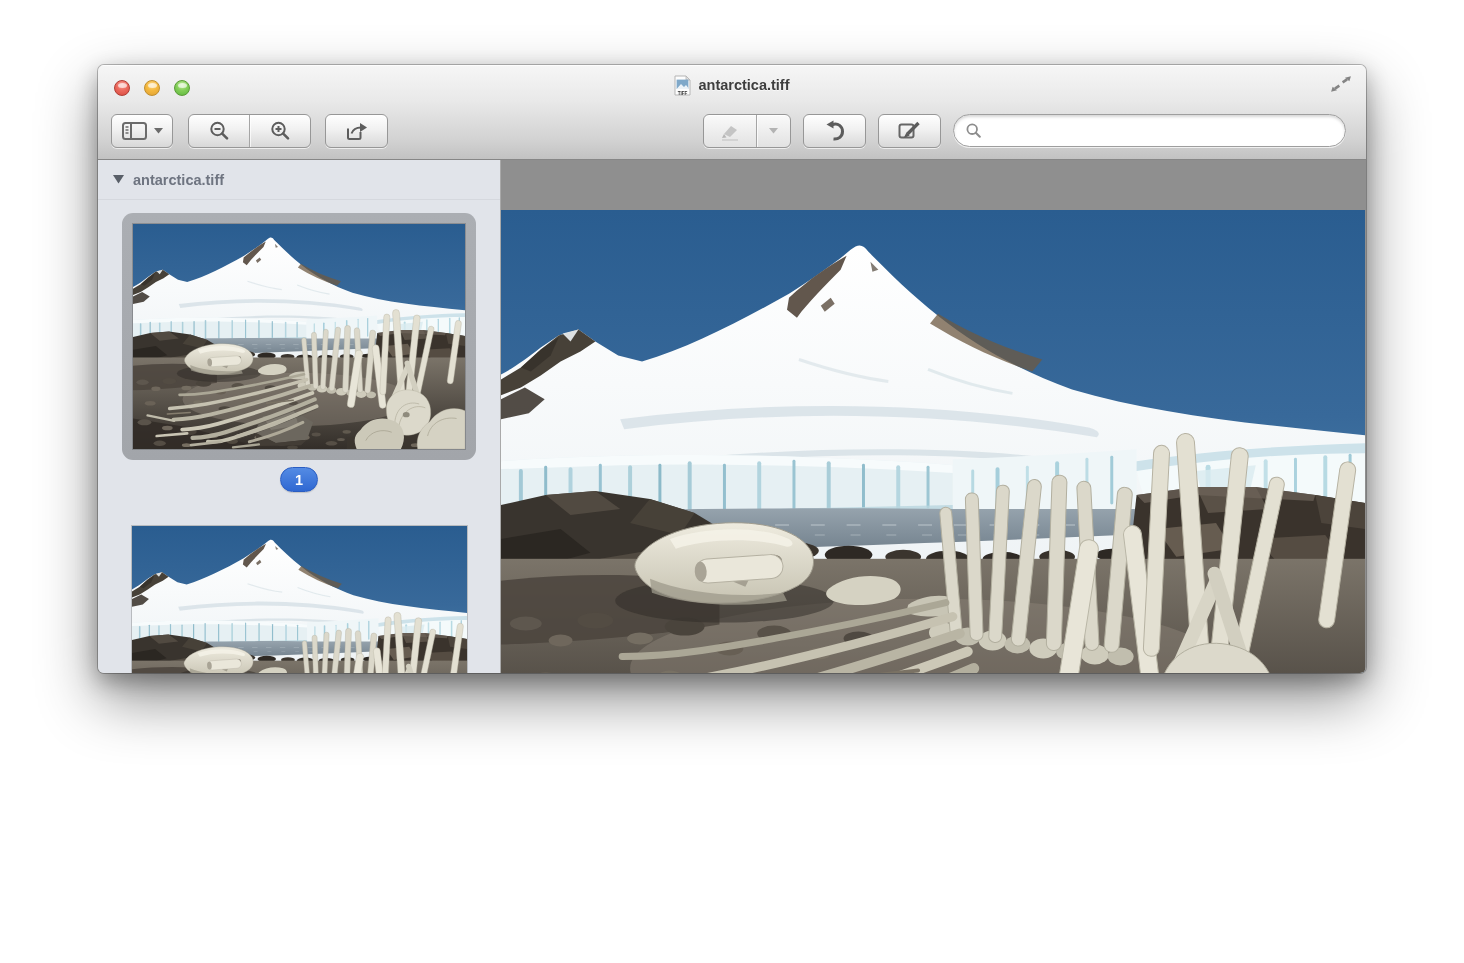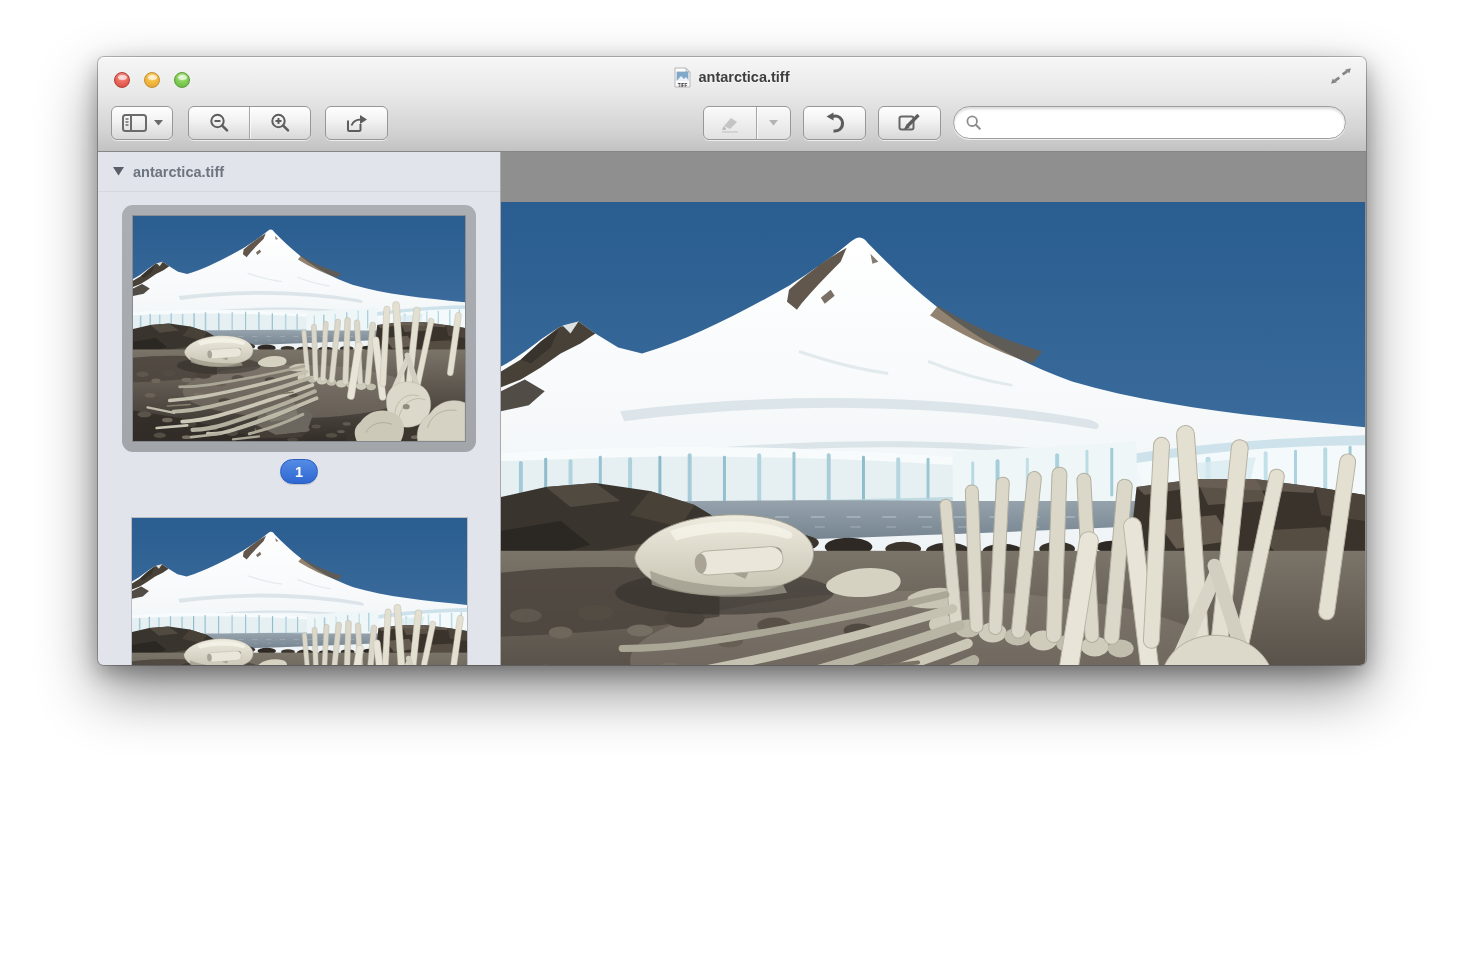--- a/index.html
+++ b/index.html
@@ -1,18 +1,18 @@
 <!DOCTYPE html>
 <html><head>
 <meta charset="utf-8">
 <style>
   * { margin:0; padding:0; box-sizing:border-box; }
   html,body { width:1464px; height:963px; background:#ffffff; overflow:hidden;
     font-family:"Liberation Sans", sans-serif; }
-  .window { position:absolute; left:98px; top:57px; width:1268px; height:608px;
+  .window { position:absolute; left:98px; top:65px; width:1268px; height:608px;
     border-radius:6px; overflow:hidden; background:#ccc;
     box-shadow:0 26px 60px rgba(0,0,0,.45), 0 8px 22px rgba(0,0,0,.30), 0 0 0 1px rgba(0,0,0,.25); }
   
   .chrome { position:relative; height:95px;
     background:linear-gradient(#f6f6f6 0%, #e9e9e9 38%, #d2d2d2 80%, #c2c2c2 100%);
     border-bottom:1px solid #868686; box-shadow:inset 0 1px 0 rgba(255,255,255,.75); }
   .traffic { position:absolute; top:15px; width:16px; height:16px; border-radius:50%; cursor:default; }
   .tl-close { left:16px; background:radial-gradient(circle at 50% 28%, #f7a29a 0%, #ec6a5e 45%, #d7493d 100%); border:1px solid #b03d34; }
   .tl-min   { left:46px; background:radial-gradient(circle at 50% 28%, #fbd98b 0%, #f5b93f 45%, #dfa032 100%); border:1px solid #c08e2e; }
   .tl-zoom  { left:76px; background:radial-gradient(circle at 50% 28%, #c6eba2 0%, #84cf59 45%, #5cb63c 100%); border:1px solid #5a9a37; }

